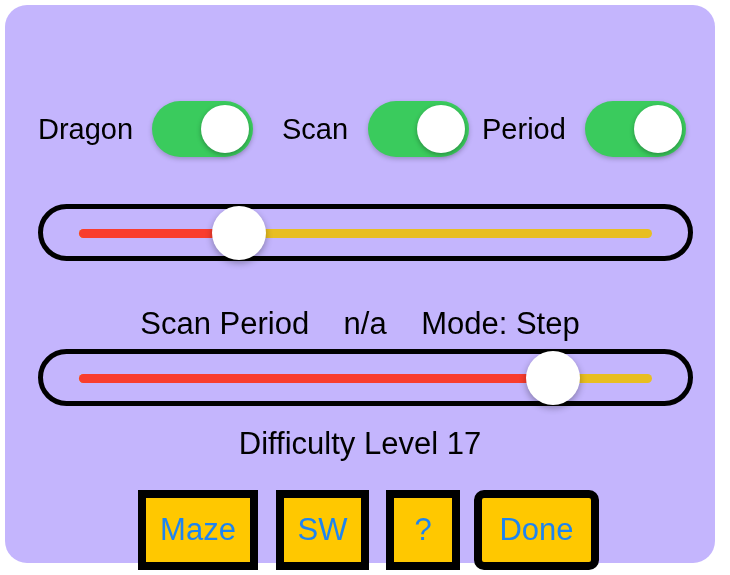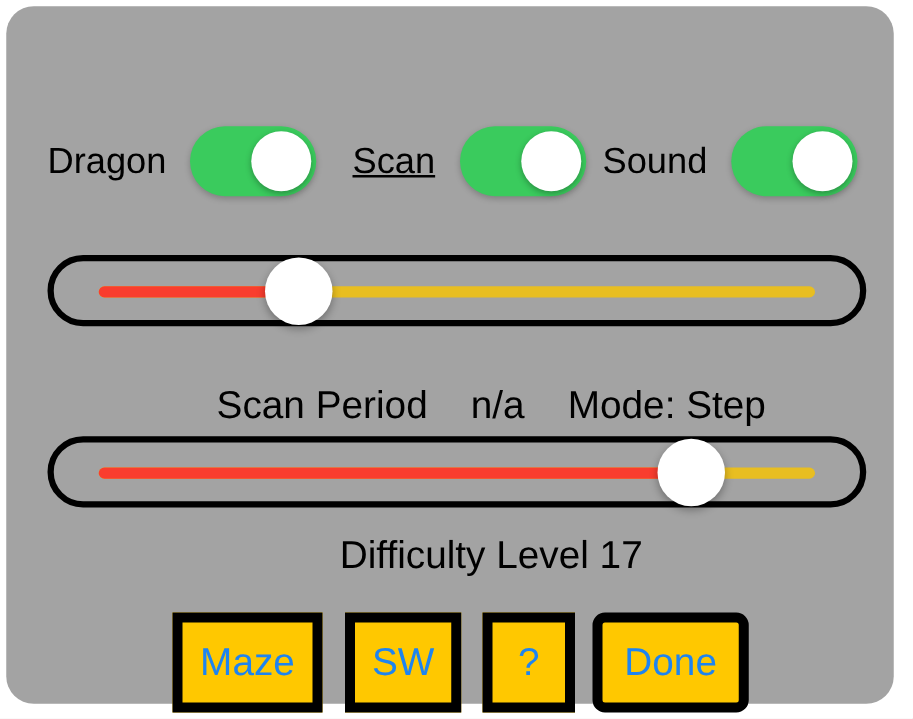--- a/index.html
+++ b/index.html
@@ -13,24 +13,23 @@
     font-family: "Liberation Sans", sans-serif;
     overflow: hidden;
   }
 
   #panel {
     position: absolute;
     left: 5px;
     top: 5px;
     width: 710px;
     height: 558px;
-    background: #a3a3a3;
+    background: #c4b5fd;
     border-radius: 22px;
     box-sizing: border-box;
-    padding-left: 33px;
   }
 
   
   .toggle-row {
     position: absolute;
     left: 0;
     top: 92px;
     width: 710px;
     height: 70px;
   }
@@ -56,21 +55,21 @@
     height: 48px;
     border-radius: 50%;
     background: #ffffff;
     top: 4px;
     left: 49px;
     box-shadow: 0 2px 5px rgba(0,0,0,0.30);
   }
 
   .lbl-dragon { left: 33px; }
   .sw-dragon  { left: 147px; }
-  .lbl-scan   { left: 277px; text-decoration: underline; }
+  .lbl-scan   { left: 277px; }
   .sw-scan    { left: 363px; }
   .lbl-sound  { left: 477px; }
   .sw-sound   { left: 580px; }
 
   
   .slider-frame {
     position: absolute;
     left: 33px;
     width: 655px;
     height: 57px;
@@ -156,21 +155,21 @@
     <span class="tgl-label lbl-dragon">Dragon</span>
     <div class="switch sw-dragon">
       <div class="knob"></div>
     </div>
 
     <span class="tgl-label lbl-scan">Scan</span>
     <div class="switch sw-scan">
       <div class="knob"></div>
     </div>
 
-    <span class="tgl-label lbl-sound">Sound</span>
+    <span class="tgl-label lbl-sound">Period</span>
     <div class="switch sw-sound">
       <div class="knob"></div>
     </div>
   </div>
 
   <div class="slider-frame" id="slider1-frame">
     <div class="track">
       <div class="fill" id="slider1-fill" style="width: 24%;"></div>
     </div>
     <div class="knob-big" id="slider1-knob"></div>

